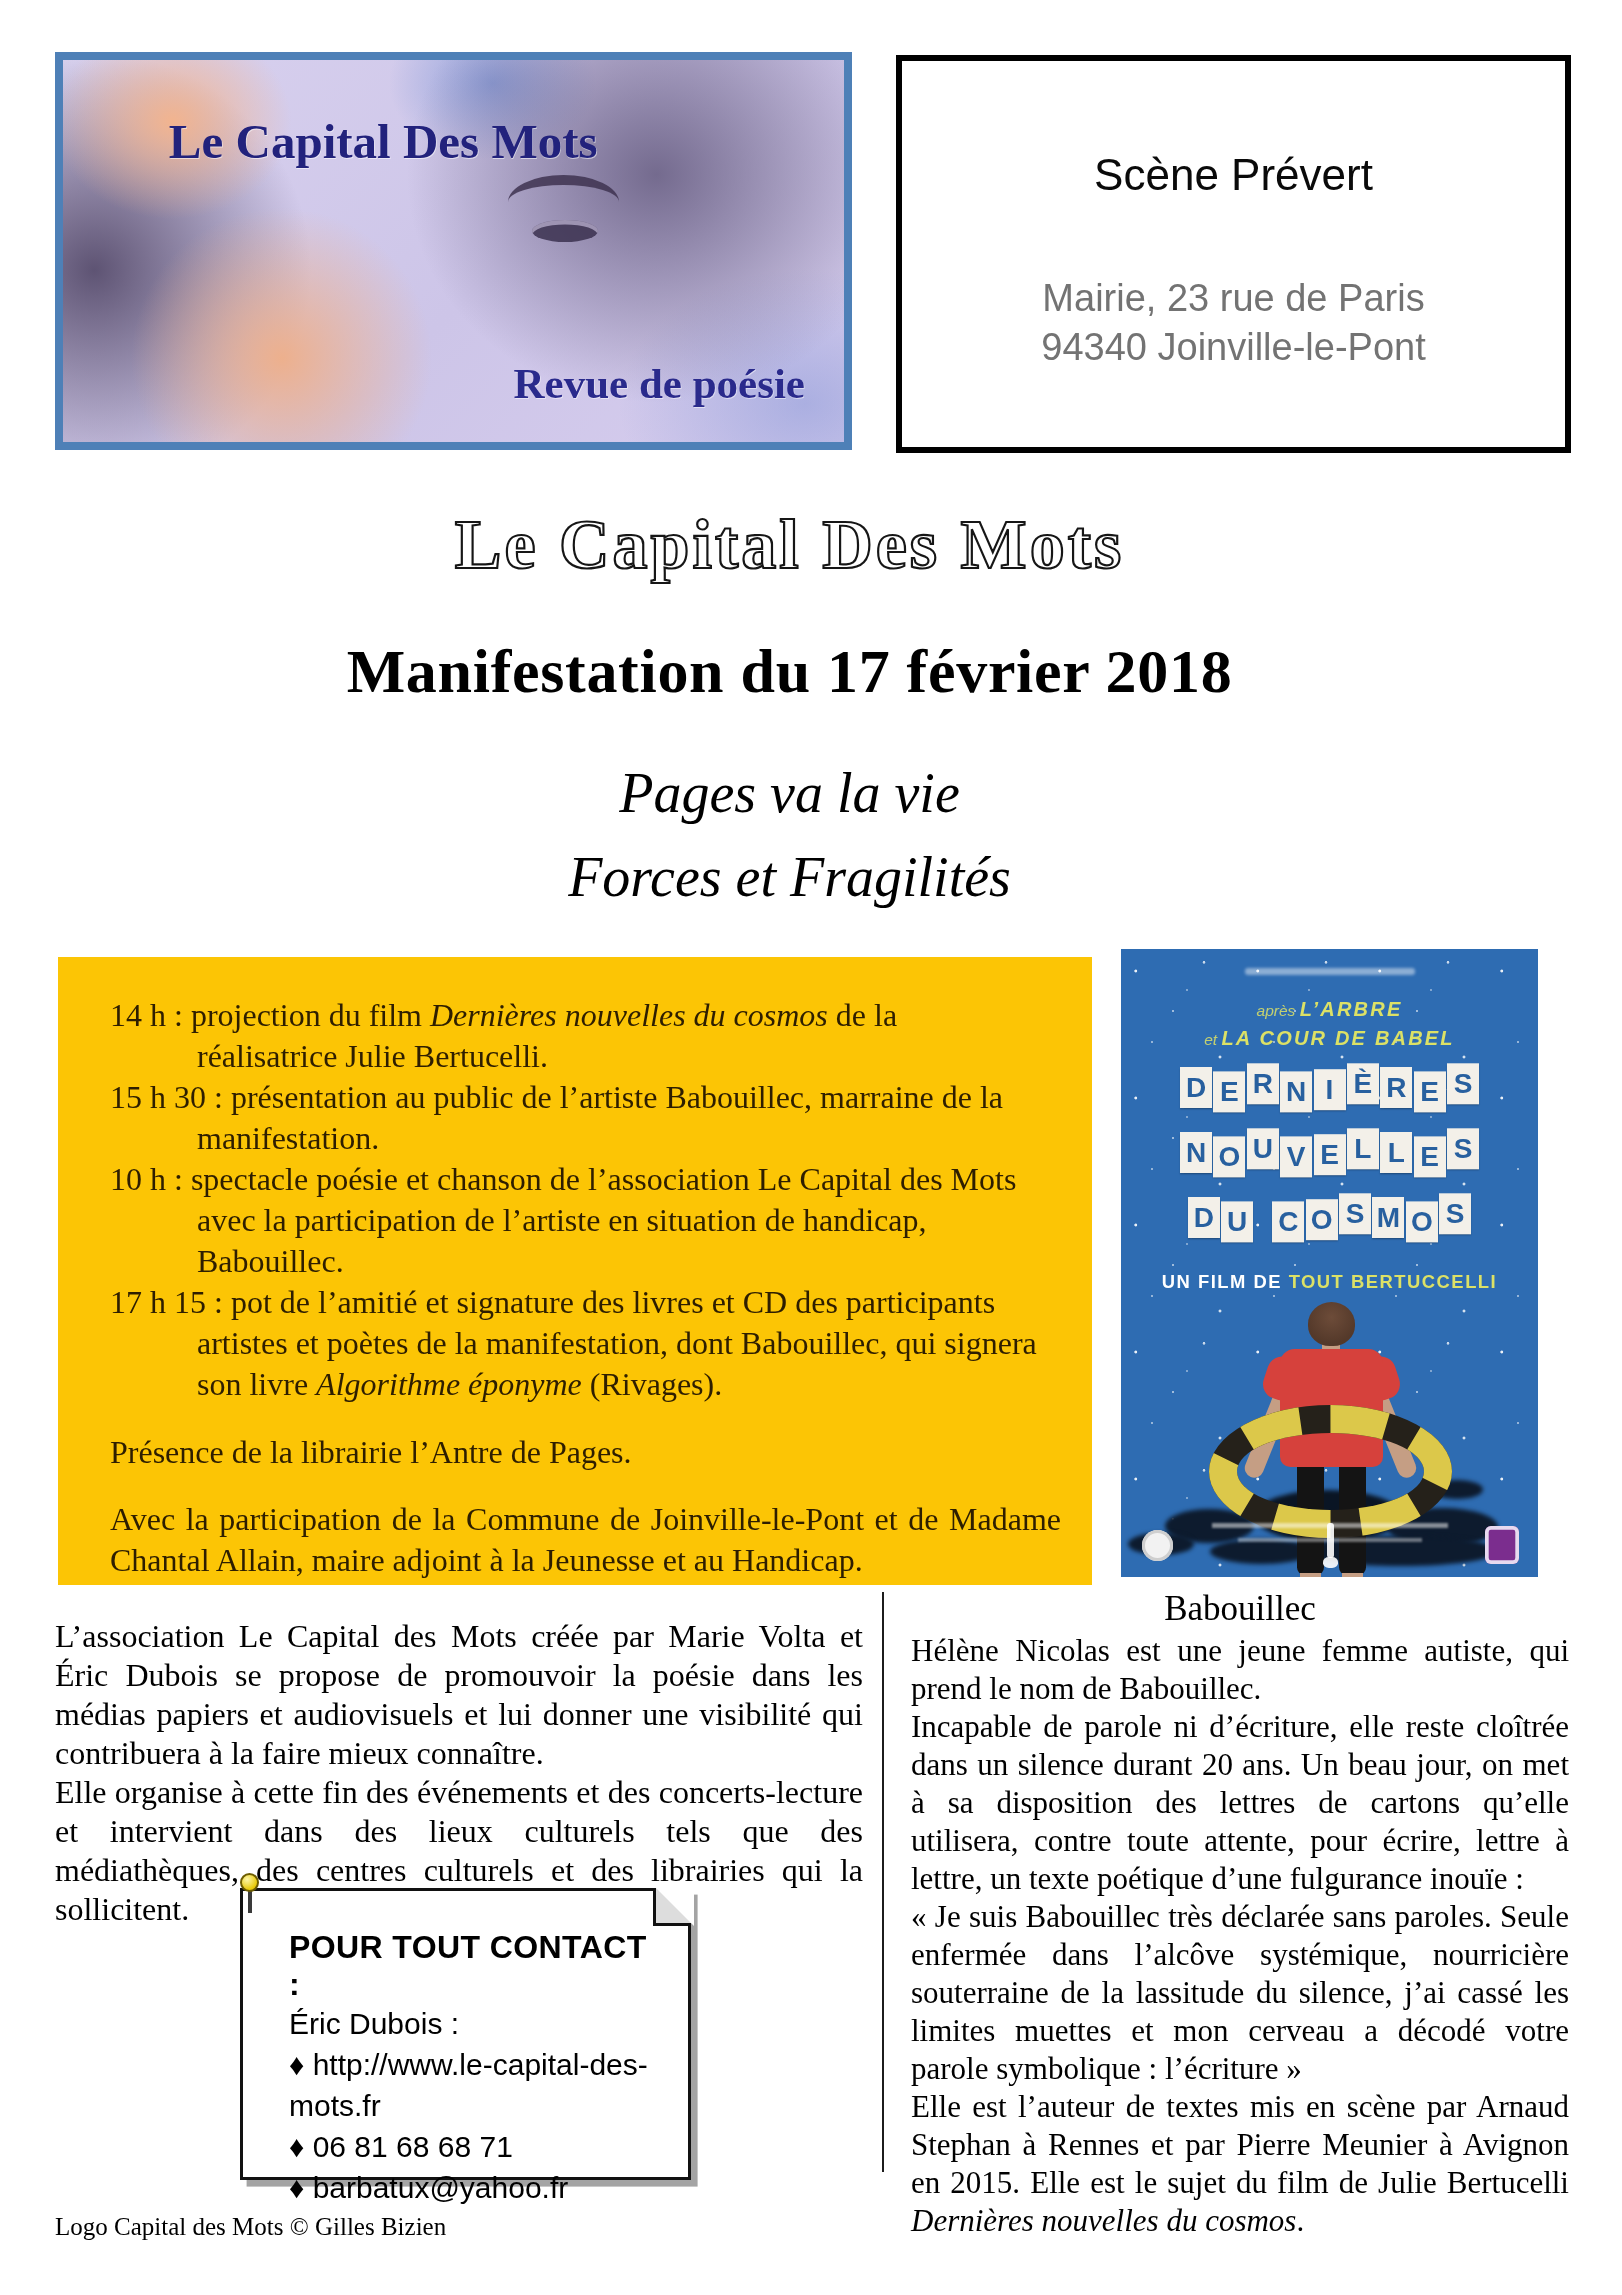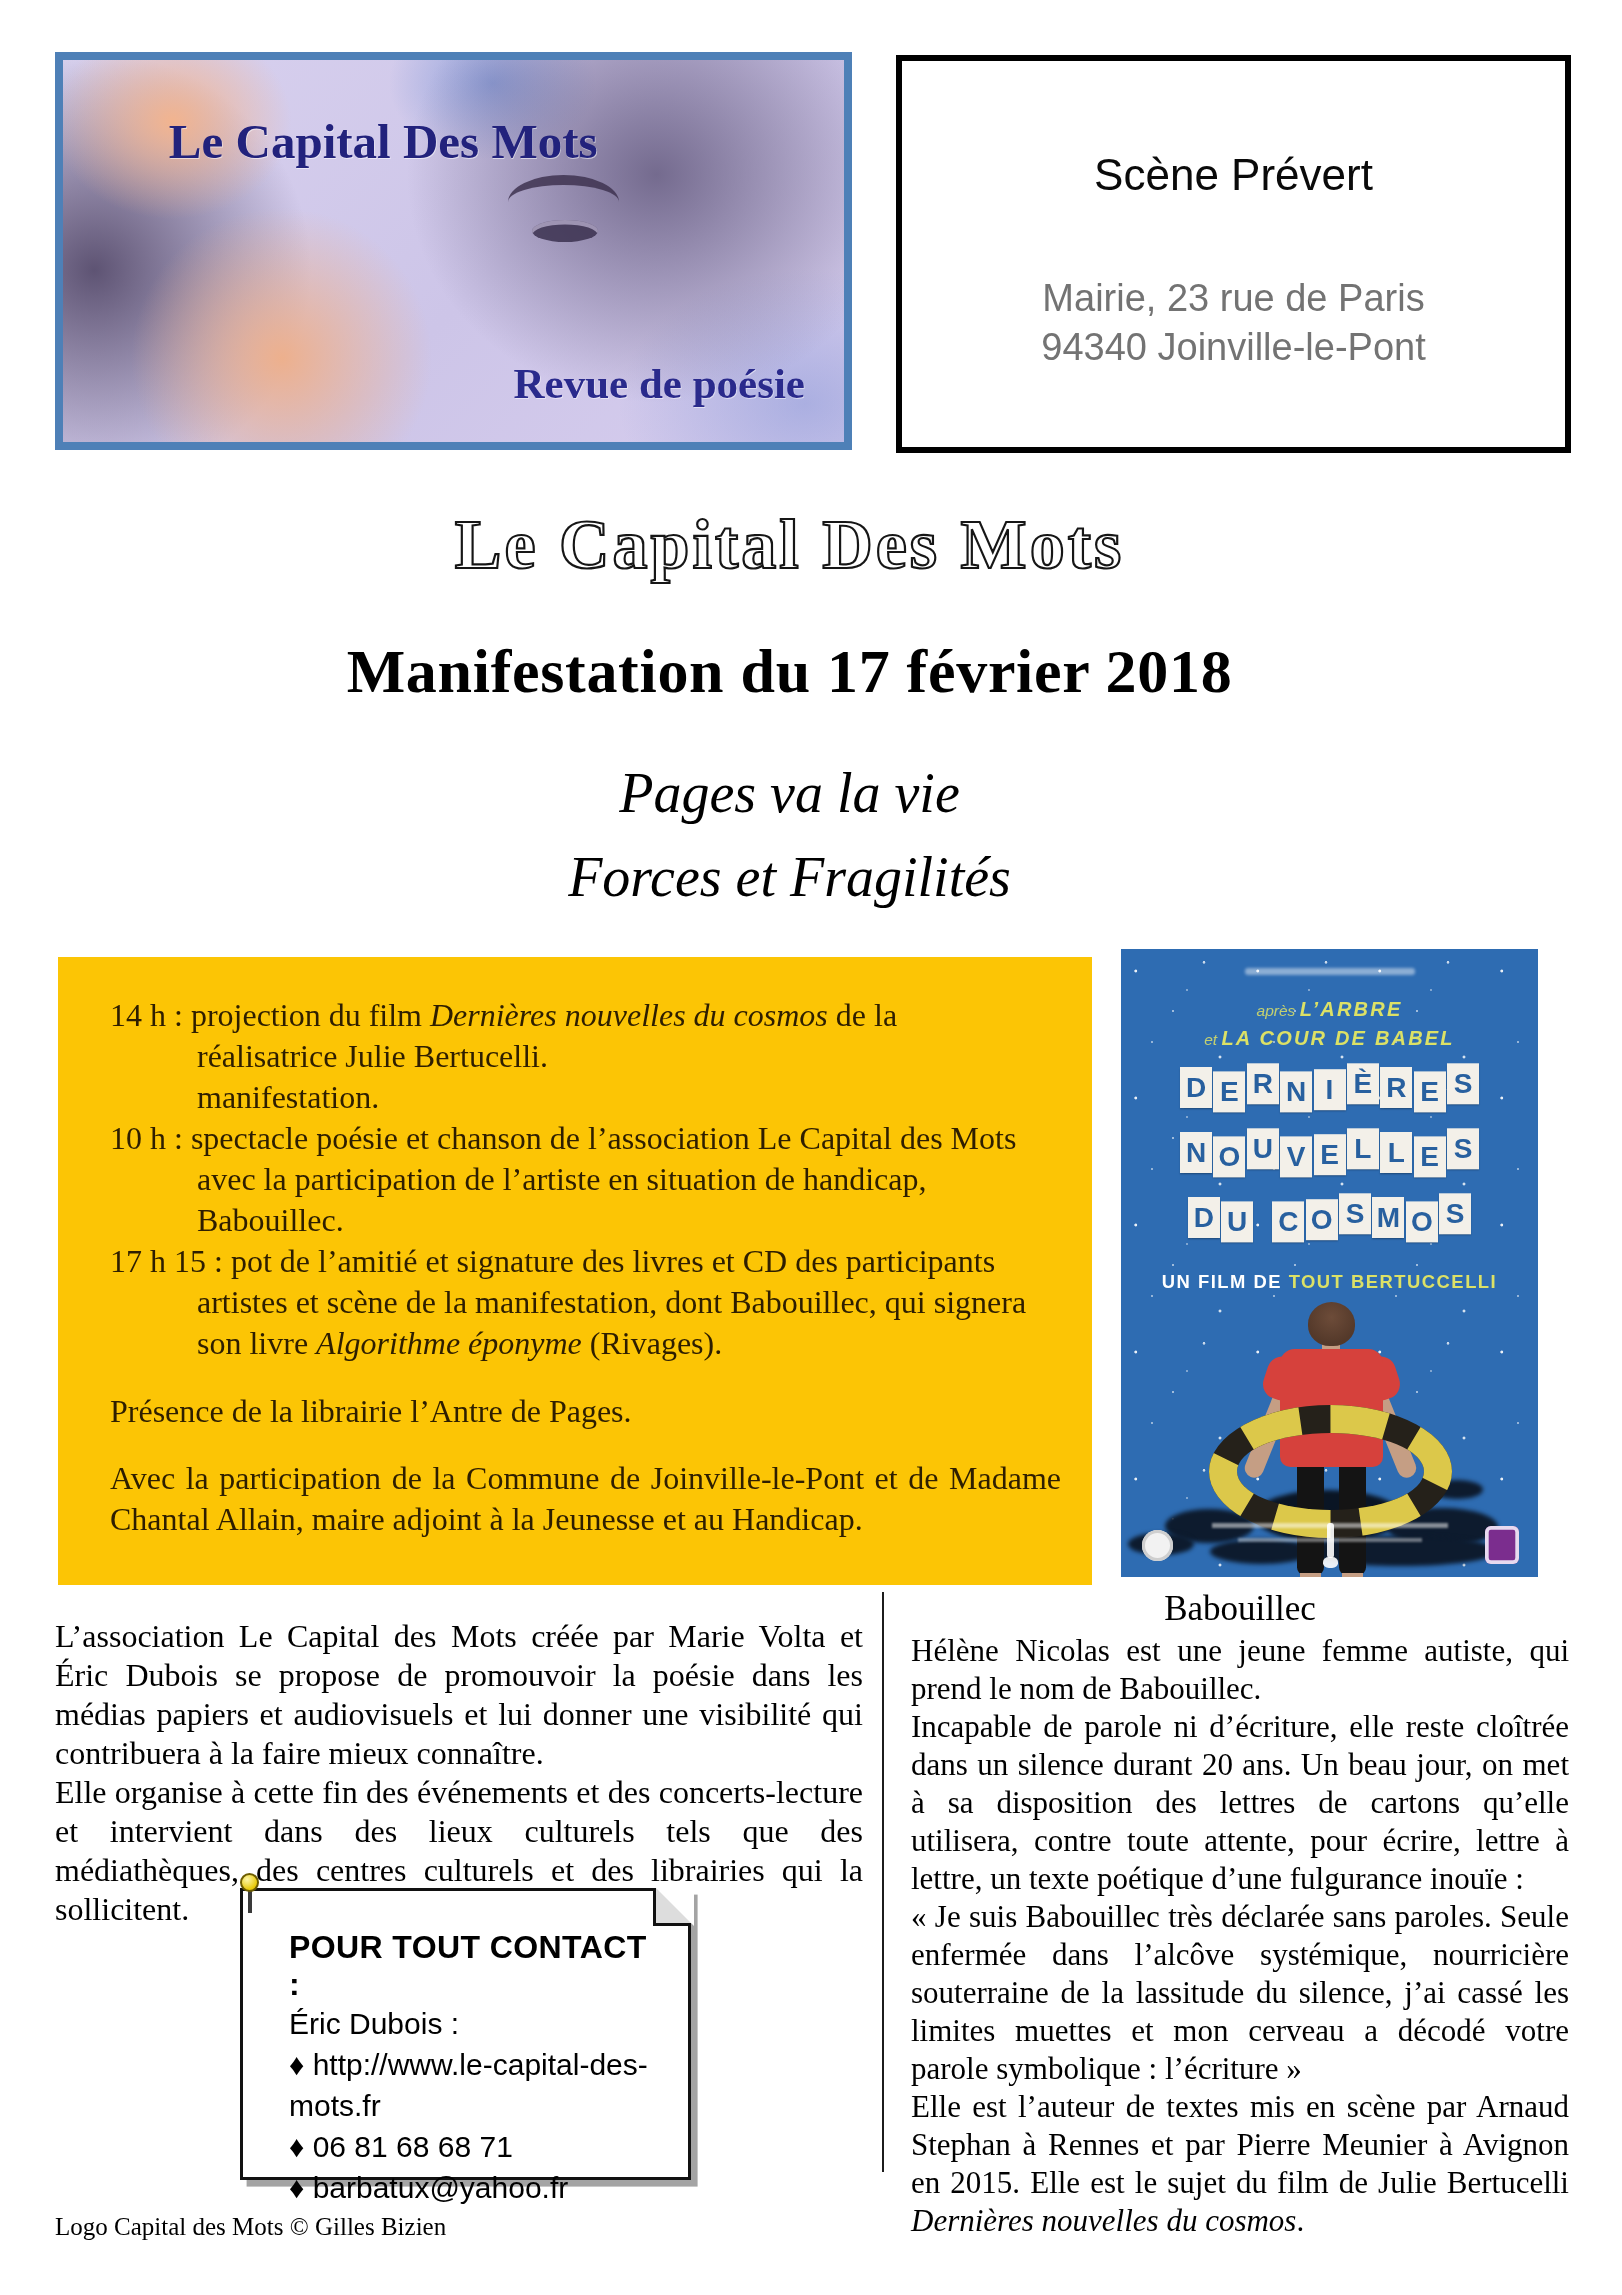--- a/index.html
+++ b/index.html
@@ -176,26 +176,27 @@
 </div>
 
 <div class="abs center-wrap outline-title">Le Capital Des Mots</div>
 <div class="abs center-wrap event-title">Manifestation du 17 février 2018</div>
 <div class="abs center-wrap sub1">Pages va la vie</div>
 <div class="abs center-wrap sub2">Forces et Fragilités</div>
 
 <div class="abs program" style="background:#fcc505;">
   <div class="ln"><span>14 h : projection du film </span><span class="it">Dernières nouvelles du cosmos</span><span> de la</span></div>
   <div class="ln indent">réalisatrice Julie Bertucelli.</div>
+  <div class="ln">15 h 30 : présentation au public de l’artiste Babouillec, marraine de la</div>
   <div class="ln indent">manifestation.</div>
   <div class="ln">10 h : spectacle poésie et chanson de l’association Le Capital des Mots</div>
   <div class="ln indent">avec la participation de l’artiste en situation de handicap,</div>
   <div class="ln indent">Babouillec.</div>
   <div class="ln">17 h 15 : pot de l’amitié et signature des livres et CD des participants</div>
-  <div class="ln indent">artistes et scène de la manifestation, dont Babouillec, qui signera</div>
+  <div class="ln indent">artistes et poètes de la manifestation, dont Babouillec, qui signera</div>
   <div class="ln indent"><span>son livre </span><span class="it">Algorithme éponyme</span><span> (Rivages).</span></div>
   <div class="gap"></div>
   <div class="ln">Présence de la librairie l’Antre de Pages.</div>
   <div class="gap"></div>
   <div class="just">Avec la participation de la Commune de Joinville-le-Pont et de Madame Chantal Allain, maire adjoint à la Jeunesse et au Handicap.</div>
 </div>
 
 <div class="abs poster">
   <div class="credit-blur"></div>
   <div class="tagline tag1"><span class="tag-small">après </span><span class="tag-strong">L’ARBRE</span></div>

